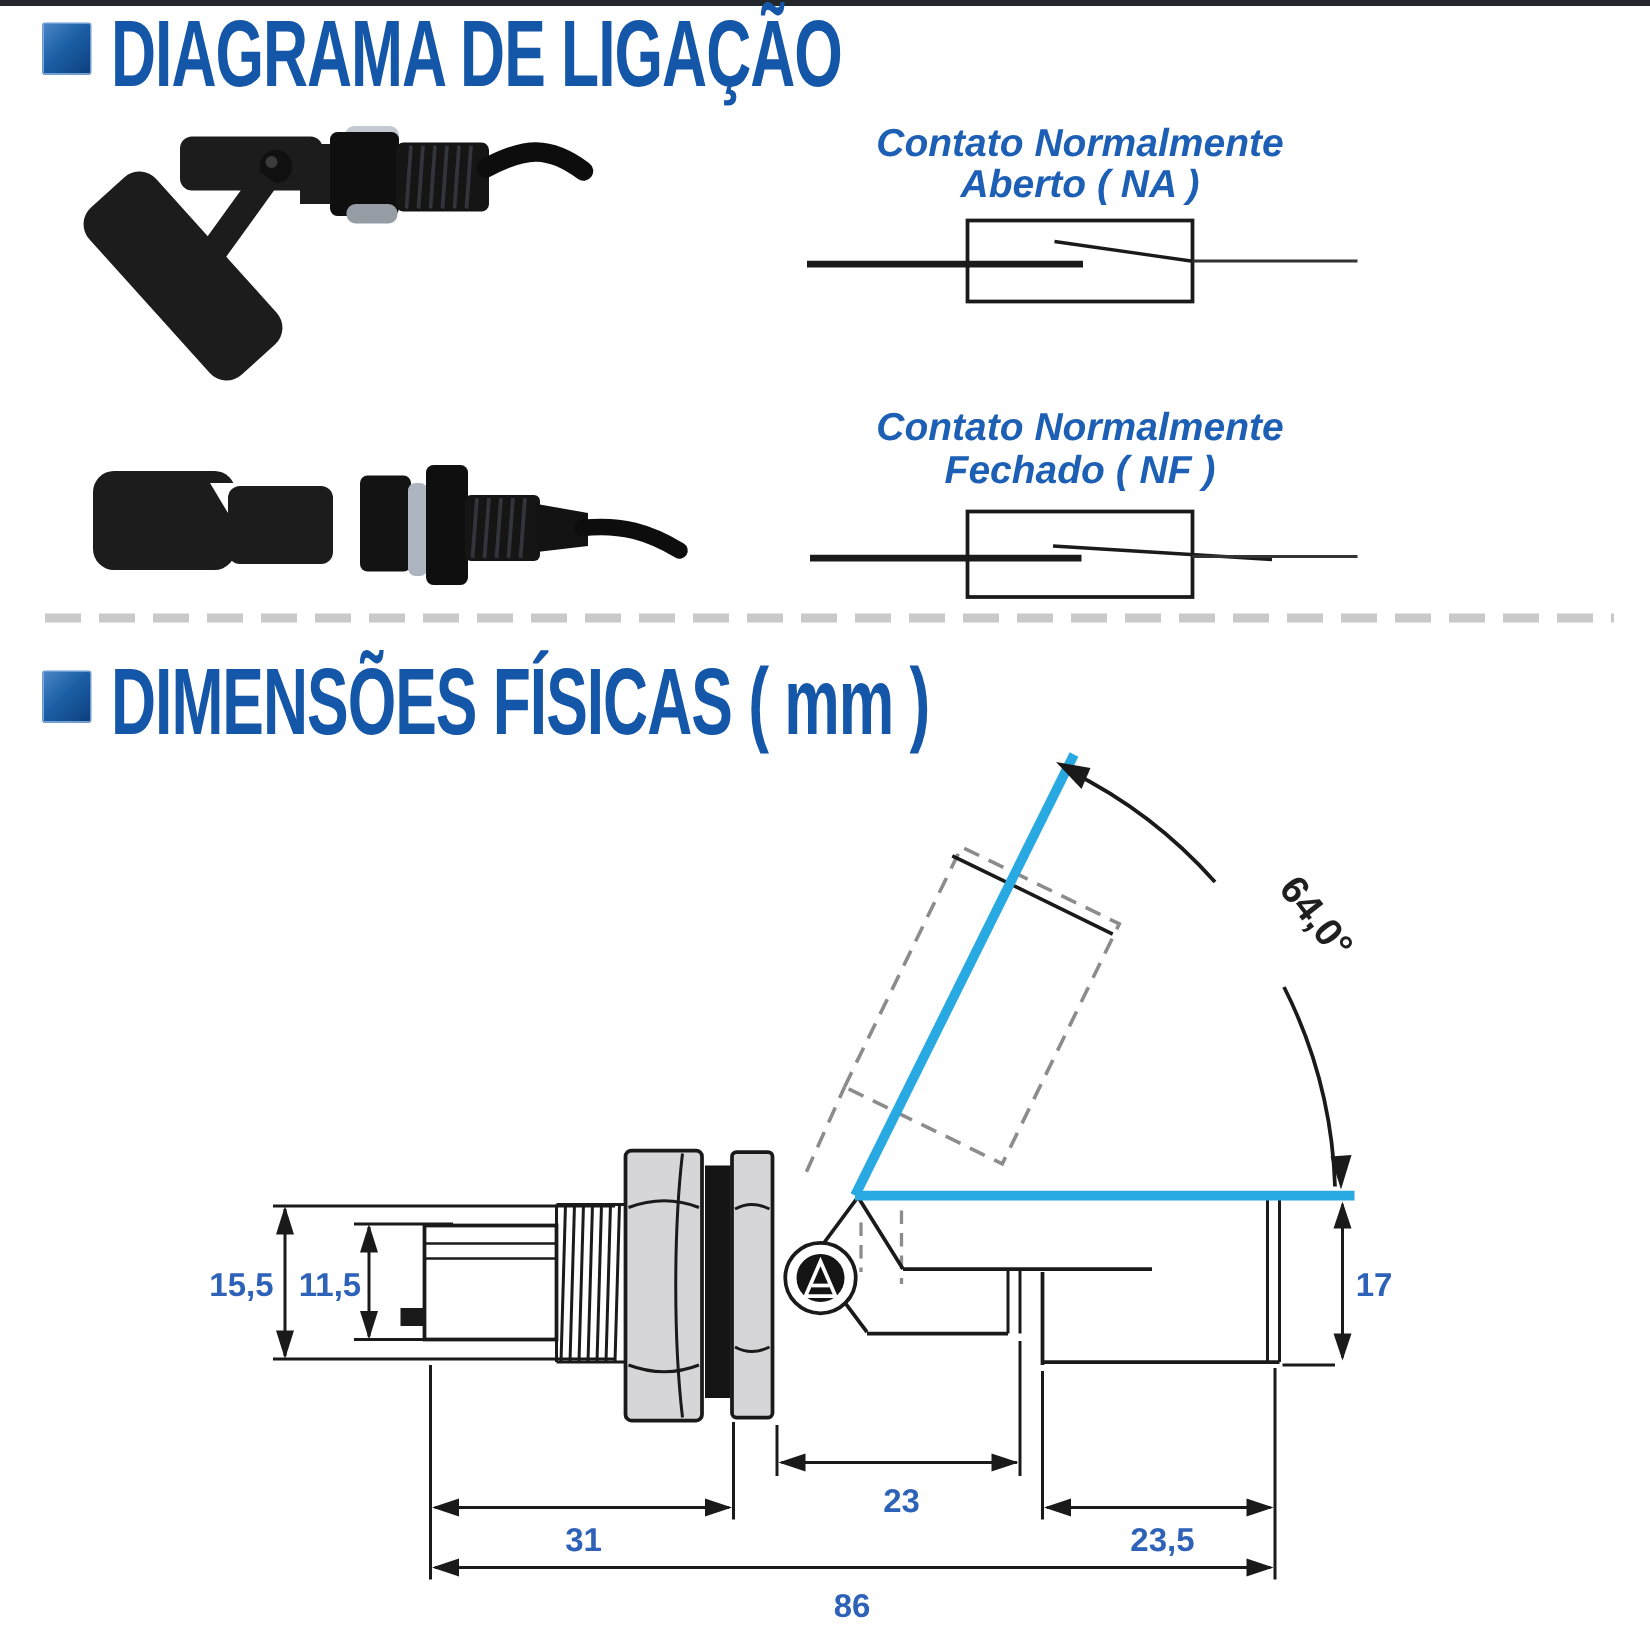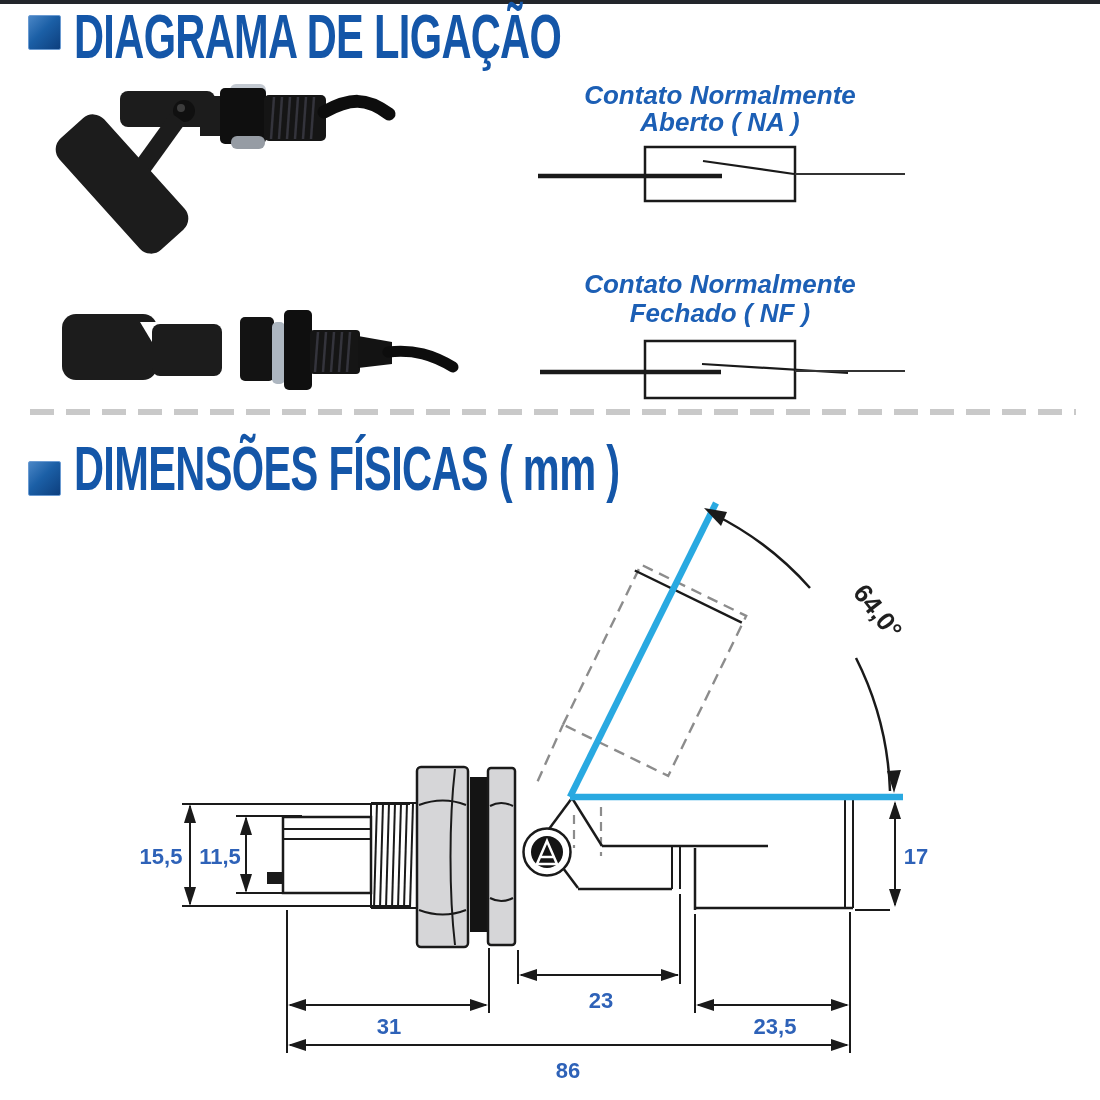--- a/index.html
+++ b/index.html
@@ -6,21 +6,21 @@
   body{width:1100px;height:1100px;position:relative;overflow:hidden;
        font-family:"Liberation Sans","DejaVu Sans",sans-serif;}
   .topbar{position:absolute;left:0;top:0;width:1100px;height:4px;background:#23262b;}
   .heading{position:absolute;left:28px;display:flex;align-items:flex-start;gap:13px;}
   .heading .sq{width:31px;height:33px;margin-top:7px;
        background:linear-gradient(135deg,#4a86c6 0%,#1b5fa6 45%,#0d3f7e 100%);
        border:1px solid #6b9bd2;border-radius:2px;}
   .heading .txt{font-size:63px;font-weight:bold;color:#1456A8;letter-spacing:-1px;
        transform:scaleX(0.66);transform-origin:0 0;white-space:nowrap;line-height:56px;}
   #h1{top:8px;}
-  #h2{top:440px;align-items:flex-end;}
+  #h2{top:440px;}
   svg text{font-family:"Liberation Sans","DejaVu Sans",sans-serif;}
   .dimtxt{font-size:22px;font-weight:bold;}
   .lbl{font-size:26px;font-weight:bold;font-style:italic;}
   .angtxt{font-size:26px;font-weight:bold;fill:#1f1f1f;}
   svg{position:absolute;left:0;top:0;}
 </style>
 </head>
 <body>
 
 <div class="topbar"></div>

